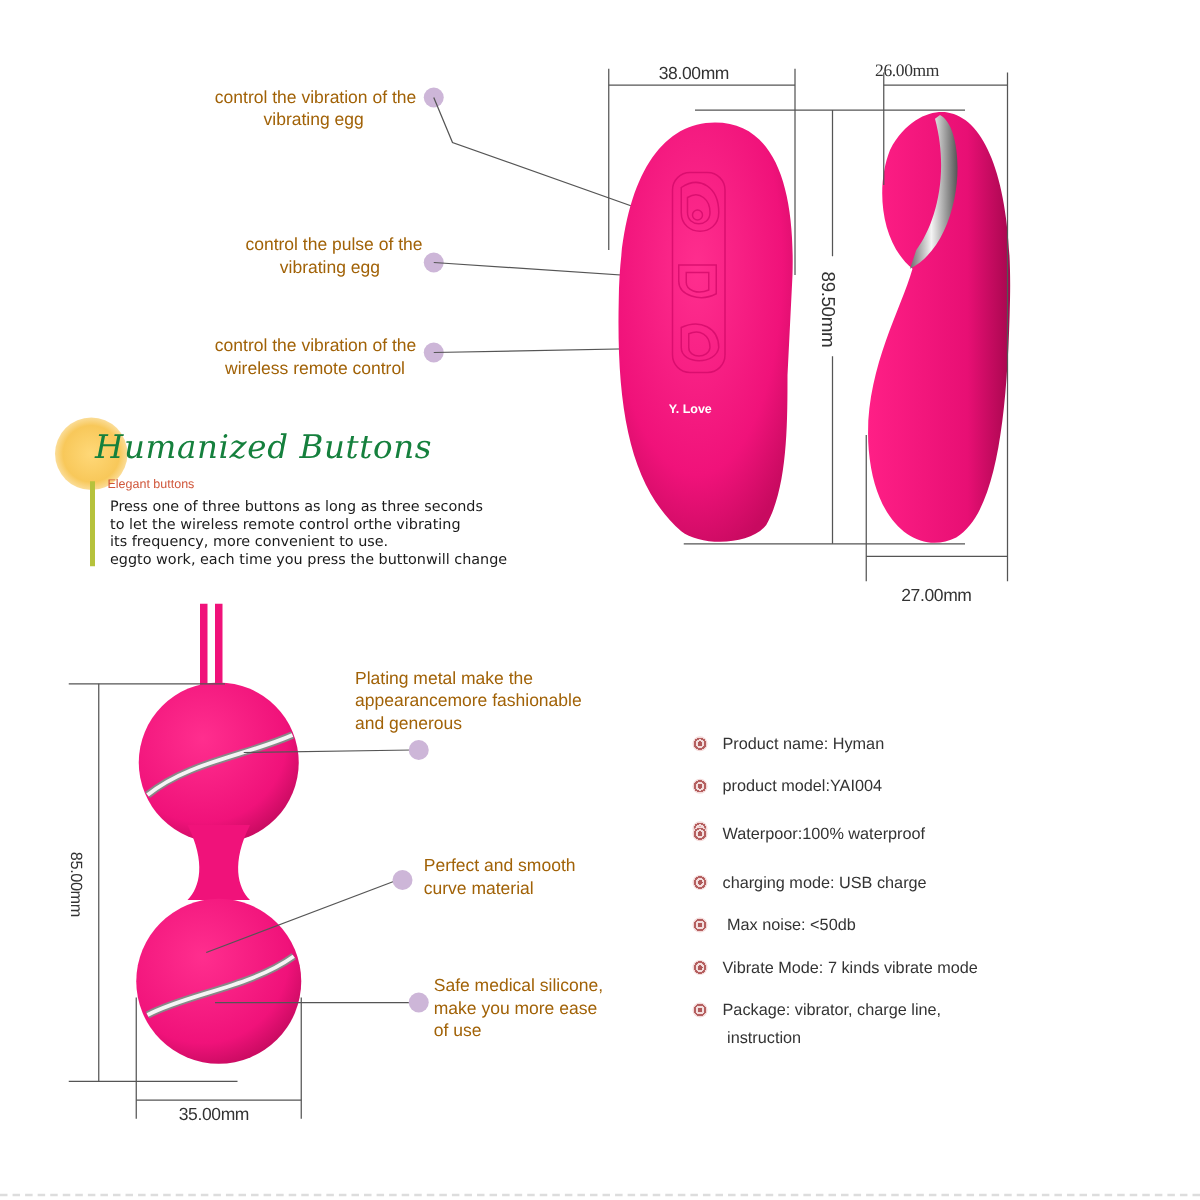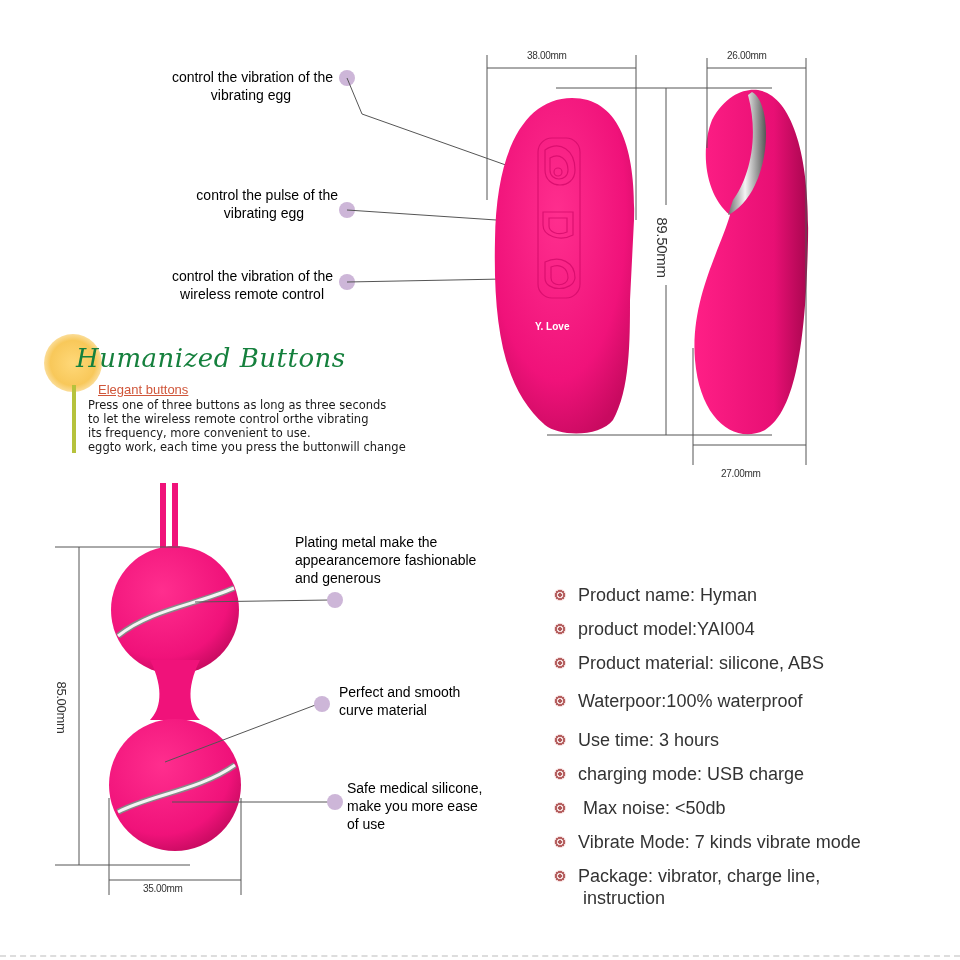--- a/index.html
+++ b/index.html
@@ -1,27 +1,27 @@
 <!DOCTYPE html>
 <html><head>
 <meta charset="utf-8">
 <style>
   html,body{margin:0;padding:0;background:#fff;}
   body{width:960px;height:960px;position:relative;overflow:hidden;font-family:"Liberation Sans",sans-serif;color:#222;}
   .abs{position:absolute;}
-  .callout{font-size:14px;line-height:18px;color:#000000;}
+  .callout{font-size:14px;line-height:18px;color:#a16207;}
   .callout.right{text-align:right;}
   .dot{position:absolute;width:16px;height:16px;border-radius:50%;background:#cdb6d8;}
-  .dim-text{position:absolute;font-size:10px;color:#333;letter-spacing:-0.3px;}
+  .dim-text{position:absolute;font-size:14px;color:#333;letter-spacing:-0.3px;}
   .specs{position:absolute;left:554px;top:584px;width:400px;}
-  .spec{position:relative;font-size:18px;color:#333;padding-left:24px;line-height:22px;}
+  .spec{position:relative;font-size:13px;color:#333;padding-left:24px;line-height:22px;}
   .spec .bullet{position:absolute;left:0;top:5px;width:12px;height:12px;border-radius:50%;
     background:radial-gradient(circle,#b05a5a 0 2px,#f3dede 2px 3.5px,#b56060 3.5px 5px,#f3d9d9 5px 6px);}
   .hum-title{position:absolute;left:76px;top:343px;font-family:"DejaVu Serif",serif;font-style:italic;font-size:26px;color:#15803d;letter-spacing:0.5px;}
-  .hum-sub{position:absolute;left:98px;top:382px;font-size:13px;color:#d0563a;text-decoration:underline;}
+  .hum-sub{position:absolute;left:86px;top:382px;font-size:10px;color:#d0563a;}
   .hum-body{position:absolute;left:88px;top:398px;width:360px;font-family:"DejaVu Sans",sans-serif;font-size:11.5px;line-height:14px;color:#1a1a1a;}
   .footer-dash{position:absolute;left:0;top:955px;width:960px;height:0;border-top:2px dashed #ddd;}
 </style>
 </head>
 <body>
 
 <div class="abs callout right" style="left:140px;top:68px;width:193px;">
   <div>control the vibration of the</div>
   <div style="padding-right:42px;">vibrating egg</div>
 </div>
@@ -88,21 +88,21 @@
     <line x1="666" y1="88" x2="666" y2="205"></line>
     <line x1="666" y1="285" x2="666" y2="435"></line>
     <line x1="707" y1="68" x2="806" y2="68"></line>
     <line x1="707" y1="58" x2="707" y2="148"></line>
     <line x1="806" y1="58" x2="806" y2="465"></line>
     <line x1="693" y1="445" x2="806" y2="445"></line>
     <line x1="693" y1="348" x2="693" y2="465"></line>
   </g>
 </svg>
 <div class="dim-text" style="left:527px;top:50px;">38.00mm</div>
-<div class="dim-text" style="left:727px;top:50px;">26.00mm</div>
+<div class="dim-text" style="left:700px;top:50px;font-family:Liberation Serif, serif;">26.00mm</div>
 <div class="dim-text" style="left:721px;top:468px;">27.00mm</div>
 <div class="dim-text" style="left:632px;top:239px;transform:rotate(90deg);font-size:15px;">89.50mm</div>
 
 <div class="abs" style="left:44px;top:334px;width:58px;height:58px;border-radius:50%;background:radial-gradient(circle,#ffd878 0%,#f8c85a 55%,rgba(248,200,90,0.4) 80%,rgba(255,255,255,0) 100%);"></div>
 <div class="abs" style="left:72px;top:385px;width:4px;height:68px;background:#b6c23c;"></div>
 <div class="hum-title">Humanized Buttons</div>
 <div class="hum-sub">Elegant  buttons</div>
 <div class="hum-body">
   <div>Press one of three buttons as long as three seconds</div>
   <div>to let the wireless remote control orthe vibrating</div>
@@ -142,21 +142,21 @@
     <line x1="55" y1="865" x2="190" y2="865"></line>
     <line x1="79" y1="547" x2="79" y2="865"></line>
     <line x1="109" y1="798" x2="109" y2="895"></line>
     <line x1="241" y1="798" x2="241" y2="895"></line>
     <line x1="109" y1="880" x2="241" y2="880"></line>
   </g>
 </svg>
 <div class="dim-text" style="left:35px;top:700px;transform:rotate(90deg);font-size:13px;">85.00mm</div>
 <div class="dim-text" style="left:143px;top:883px;">35.00mm</div>
 
-<div class="abs callout" style="left:295px;top:533px;">
+<div class="abs callout" style="left:284px;top:533px;">
   <div>Plating metal make the</div>
   <div>appearancemore fashionable</div>
   <div>and generous</div>
 </div>
 <div class="dot" style="left:327px;top:592px;"></div>
 
 <div class="abs callout" style="left:339px;top:683px;">
   <div>Perfect and smooth</div>
   <div>curve material</div>
 </div>
@@ -165,22 +165,21 @@
 <div class="abs callout" style="left:347px;top:779px;">
   <div>Safe medical silicone,</div>
   <div>make you more ease</div>
   <div>of use</div>
 </div>
 <div class="dot" style="left:327px;top:794px;"></div>
 
 <div class="specs">
   <div class="spec" style="margin-bottom:12px;"><span class="bullet"></span><span>Product name: Hyman</span></div>
   <div class="spec" style="margin-bottom:12px;"><span class="bullet"></span><span>product model:YAI004</span></div>
-  <div class="spec" style="margin-bottom:16px;"><span class="bullet"></span><span>Product material: silicone, ABS</span></div>
+  <div class="spec" style="margin-bottom:16px;"><span class="bullet"></span></div>
   <div class="spec" style="margin-bottom:17px;"><span class="bullet"></span><span>Waterpoor:100%  waterproof</span></div>
-  <div class="spec" style="margin-bottom:12px;"><span class="bullet"></span><span>Use time: 3 hours</span></div>
   <div class="spec" style="margin-bottom:12px;"><span class="bullet"></span><span>charging mode: USB charge</span></div>
   <div class="spec" style="margin-bottom:12px;white-space:pre;"><span class="bullet"></span><span> Max noise: &lt;50db</span></div>
   <div class="spec" style="margin-bottom:12px;"><span class="bullet"></span><span>Vibrate Mode: 7 kinds vibrate mode</span></div>
   <div class="spec" style="white-space:pre;"><span class="bullet"></span><span>Package: vibrator, charge line,</span><br><span> instruction</span></div>
 </div>
 
 <div class="footer-dash"></div>
 
 </body></html>

